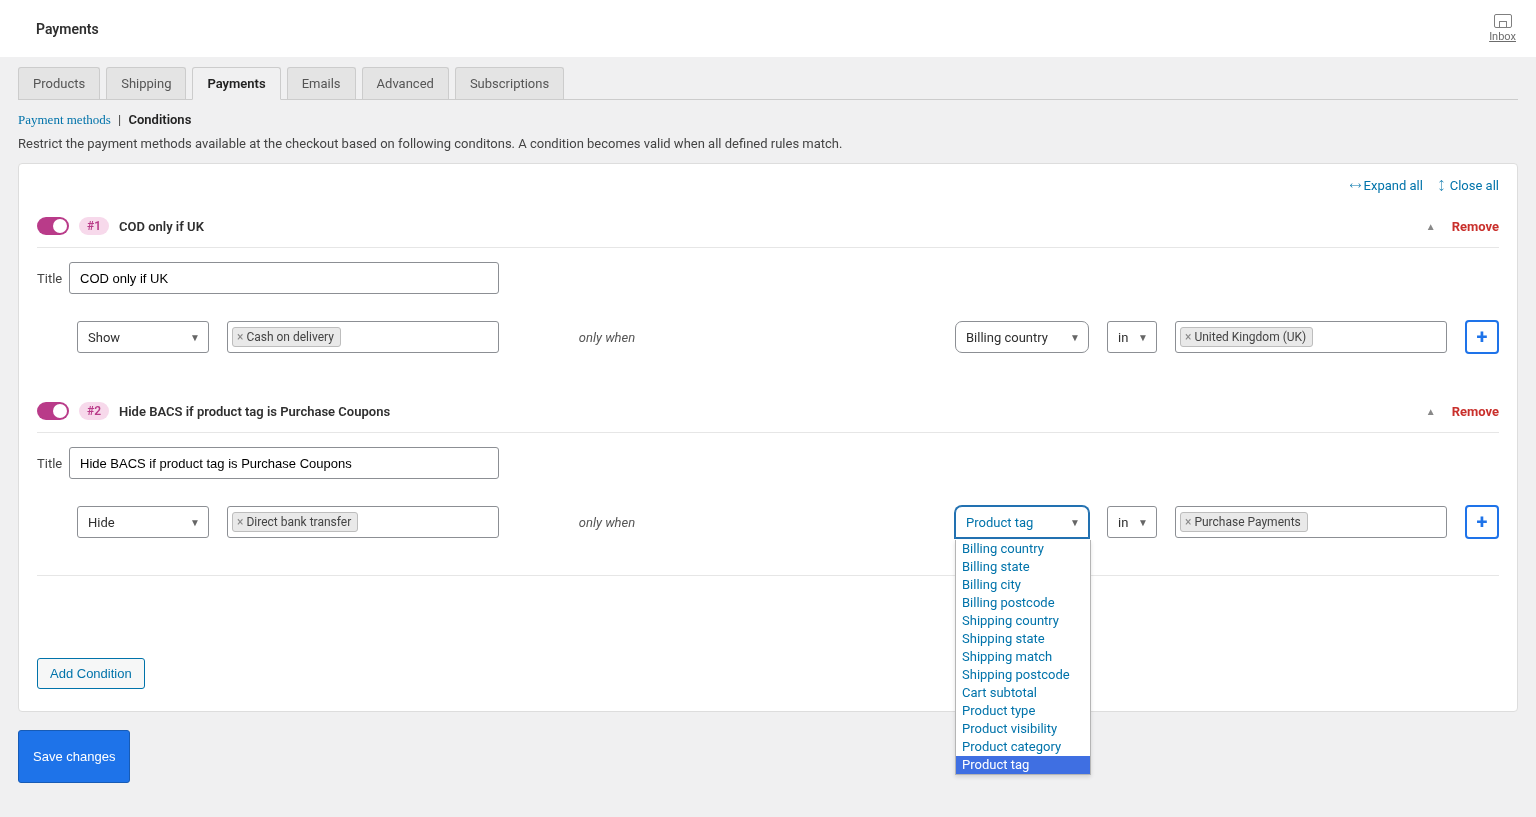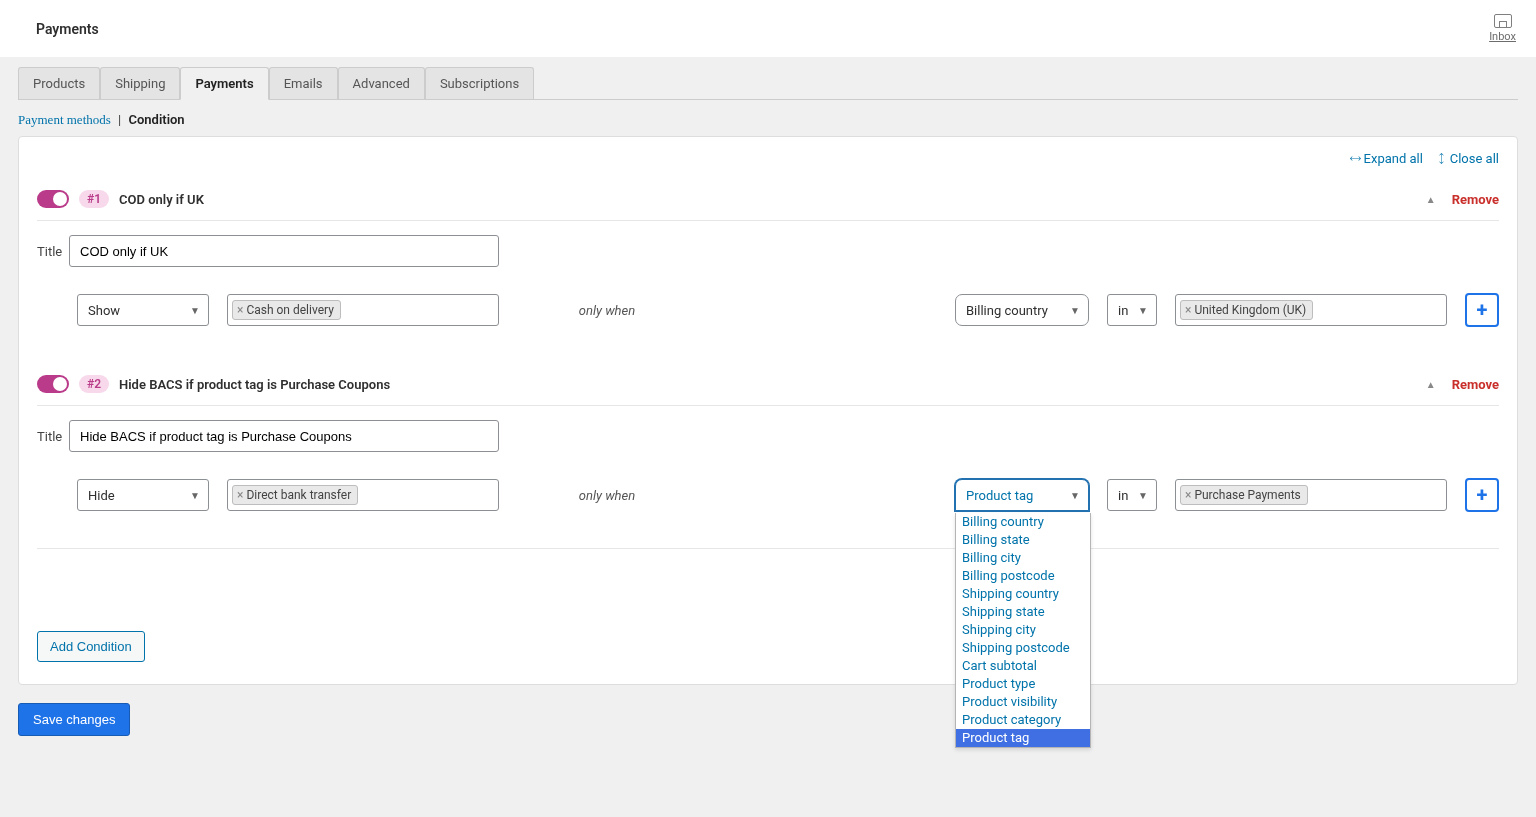--- a/index.html
+++ b/index.html
@@ -16,20 +16,21 @@
     justify-content: space-between;
     align-items: center;
   }
   .header-title { font-weight: 600; font-size: 14px; }
   .inbox { text-align: center; color: #6c6c6c; font-size: 11px; cursor: pointer; text-decoration: underline; }
   .inbox-icon { width: 18px; height: 14px; border: 1.5px solid #7f7f7f; border-radius: 2px; margin: 0 auto 2px; position: relative; }
   .inbox-icon::after { content:""; position:absolute; left:4px; right:4px; bottom:0; height:5px; border:1.5px solid #7f7f7f; border-bottom:none; border-radius:1px 1px 0 0;}
   .page-wrap { padding: 0 18px 20px; }
   .tabs {
     display: flex;
+    gap: 6px;
     margin-top: 10px;
     border-bottom: 1px solid #ccc;
   }
   .tab {
     background: #e4e4e4;
     border: 1px solid #ccc;
     border-bottom: none;
     padding: 8px 14px;
     font-size: 13px;
     color: #555;
@@ -101,21 +102,21 @@
   }
   .dropdown-panel .opt { padding:1px 6px; font-size:13px; color:#0073aa; cursor:pointer; line-height:16px; white-space:nowrap;}
   .dropdown-panel .opt.selected { background:#3f6fe2; color:#fff;}
   .select-rule.open { border-color:#2271b1; box-shadow: 0 0 0 1px #2271b1; border-bottom-left-radius:0; border-bottom-right-radius:0;}
   .select-rule.open > .sel-text { color:#0073aa; }
   .add-condition {
     border:1px solid #0073aa; color:#0073aa; background:#f6f7f7; padding:7px 12px; border-radius:3px; font-size:13px; cursor:pointer; margin-top:64px; display:inline-block;
   }
   .cond-divider { height:1px; background:#e6e6e6; margin: 30px 0 18px; }
   .save-btn {
-    margin-top:18px; background:#1e73e9; color:#fff; border:1px solid #175bb5; padding:8px 14px; border-radius:3px; font-size:13px; cursor:pointer;
+    margin-top:18px; background:#1e73e9; color:#fff; border:1px solid #175bb5; padding:18px 14px; border-radius:3px; font-size:13px; cursor:pointer;
   }
   .spacer-flex { flex:1; }
 </style>
 </head>
 <body>
 
 <div class="header-bar">
   <div class="header-title">Payments</div>
   <div class="inbox">
     <div class="inbox-icon"></div>
@@ -130,23 +131,24 @@
     <div class="tab">Shipping</div>
     <div class="tab active">Payments</div>
     <div class="tab">Emails</div>
     <div class="tab">Advanced</div>
     <div class="tab">Subscriptions</div>
   </div>
 
   <div class="subnav">
     <a>Payment methods</a>
     <span class="sep">|</span>
-    <span class="current">Condition</span>
-  </div>
-
+    <span class="current">Conditions</span>
+  </div>
+
+  <div class="description">Restrict the payment methods available at the checkout based on following conditons. A condition becomes valid when all defined rules match.</div>
 
   <div class="panel">
 
     <div class="panel-actions">
       <a>
           <span class="expand-icon">⤢</span>
           <span>Expand all</span>
         </a>
       <a>
           <span class="expand-icon">⤡</span>
@@ -243,21 +245,21 @@
         <div class="select-like select-rule open">
           <span class="sel-text">Product tag</span>
             <span class="caret">▼</span>
           <div class="dropdown-panel" id="rule-dropdown">
               <div class="opt">Billing country</div>
               <div class="opt">Billing state</div>
               <div class="opt">Billing city</div>
               <div class="opt">Billing postcode</div>
               <div class="opt">Shipping country</div>
               <div class="opt">Shipping state</div>
-              <div class="opt">Shipping city</div>
+              <div class="opt">Shipping match</div>
               <div class="opt">Shipping postcode</div>
               <div class="opt">Cart subtotal</div>
               <div class="opt">Product type</div>
               <div class="opt">Product visibility</div>
               <div class="opt">Product category</div>
               <div class="opt selected">Product tag</div>
             </div>
         </div>
         <div class="select-like select-in">
           <span class="sel-text">in</span>

